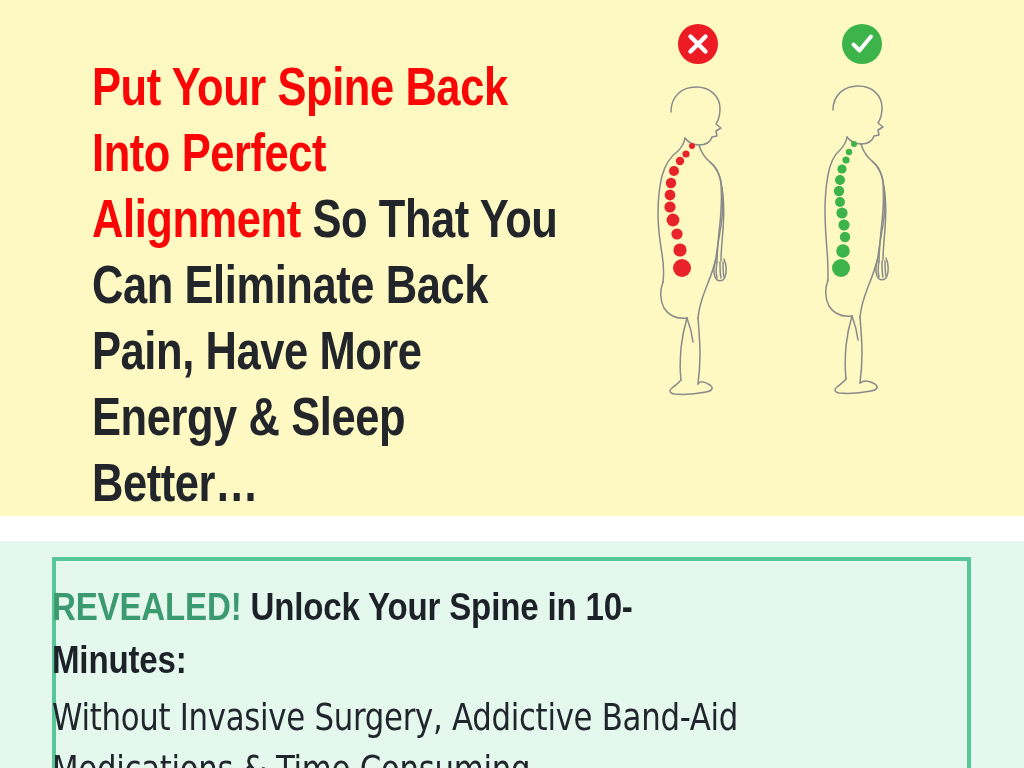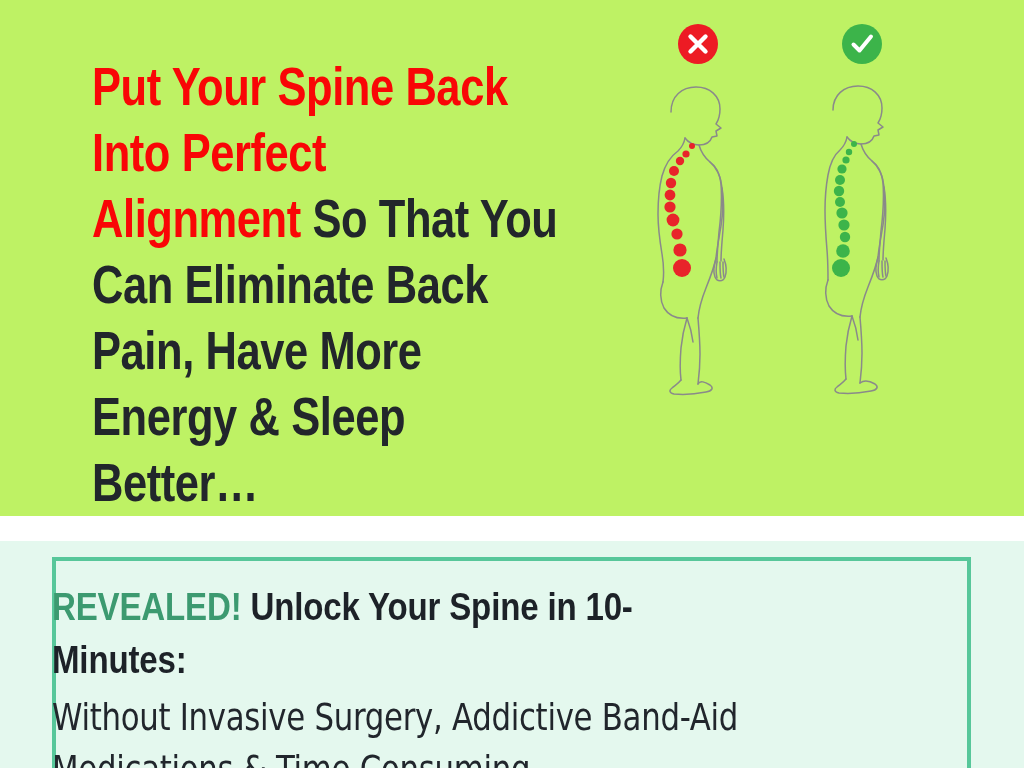--- a/index.html
+++ b/index.html
@@ -21,21 +21,21 @@
     background: #ffffff;
     overflow: hidden;
   }
 
   
   .hero {
     position: absolute;
     left: 0; top: 0;
     width: 1024px;
     height: 516px;
-    background: #bef264;
+    background: #fef9c3;
   }
 
   .headline {
     position: absolute;
     left: 92px;
     top: 18px;
     width: 470px;
     font-family: "Liberation Sans Narrow", "Liberation Sans", sans-serif;
     font-weight: 700;
     font-size: 53px;

